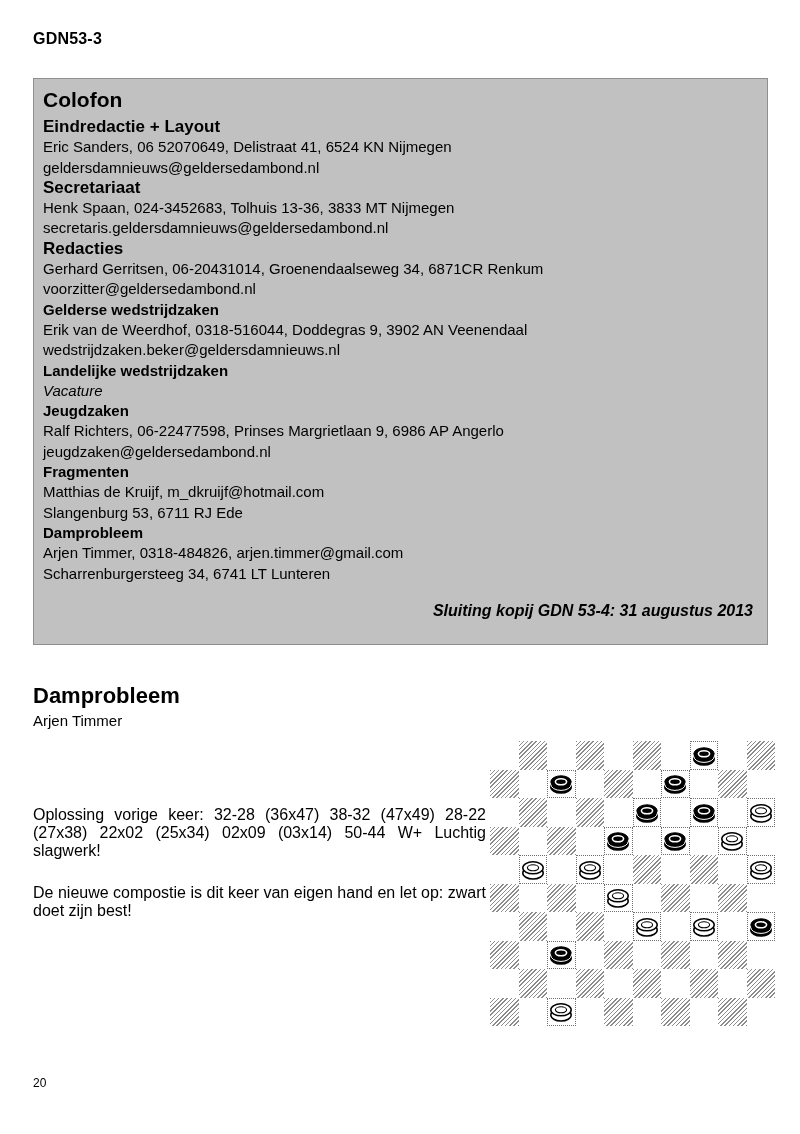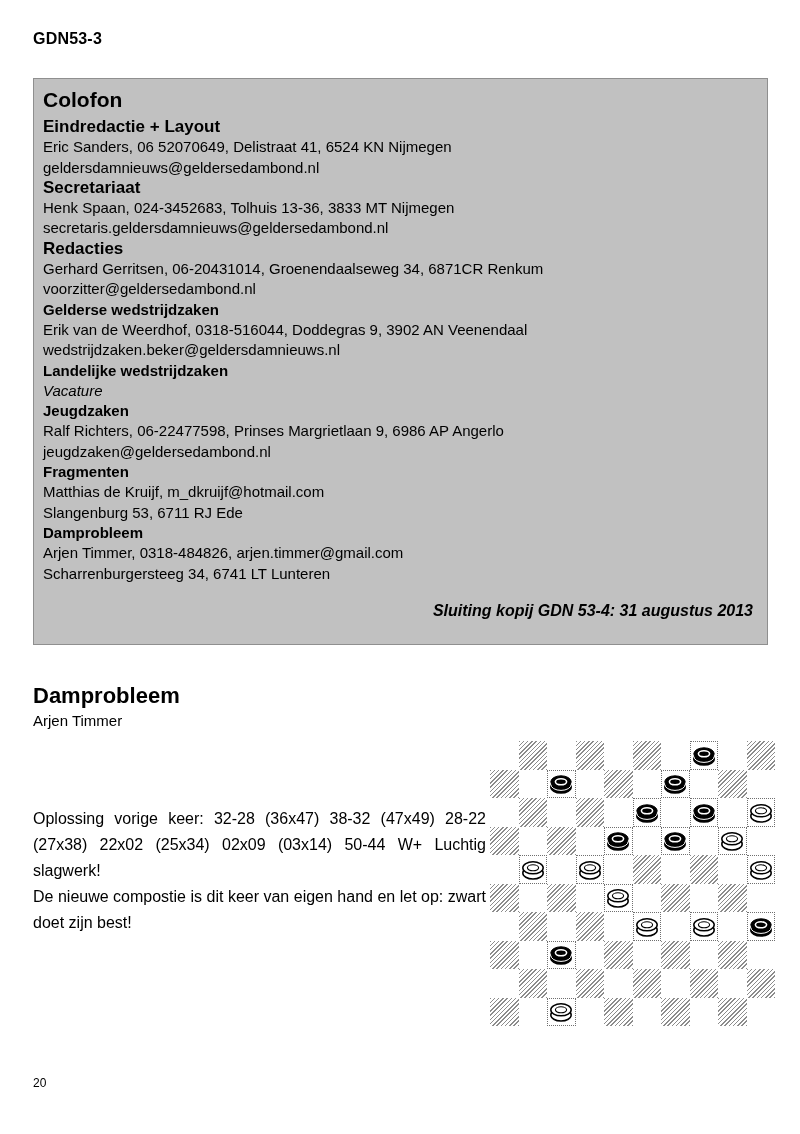--- a/index.html
+++ b/index.html
@@ -14,21 +14,21 @@
     padding:7px 14px 0 9px;
   }
   .colofon-title{font-size:21px;font-weight:bold;margin:2px 0 5px 0;line-height:24px;}
   .col-line{font-size:15px;line-height:20.3px;white-space:nowrap;}
   .col-line.h2{font-size:17px;font-weight:bold;}
   .col-line.h3{font-weight:bold;}
   .col-line.italic{font-style:italic;}
   .deadline{margin-top:18px;text-align:right;font-weight:bold;font-style:italic;font-size:16px;}
   .article-title{position:absolute;left:33px;top:684px;font-size:22px;font-weight:bold;line-height:24px;}
   .article-author{position:absolute;left:33px;top:712px;font-size:15px;}
-  .para{position:absolute;left:33px;width:453px;font-size:16px;line-height:26px;text-align:justify;margin:0;}
+  .para{position:absolute;left:33px;width:453px;font-size:16px;line-height:18px;text-align:justify;margin:0;}
   .para-1{top:806px;}
   .para-2{top:884px;}
   .board{
     position:absolute;left:490px;top:741px;
     display:grid;grid-template-columns:repeat(10,28.5px);grid-template-rows:repeat(10,28.5px);
   }
   .cell{width:28.5px;height:28.5px;box-sizing:border-box;}
   .cell.light{background:#ffffff;}
   .cell.dark{
     background:repeating-linear-gradient(135deg,#8c8c8c 0px,#8c8c8c 1px,#ffffff 1px,#ffffff 3px);

